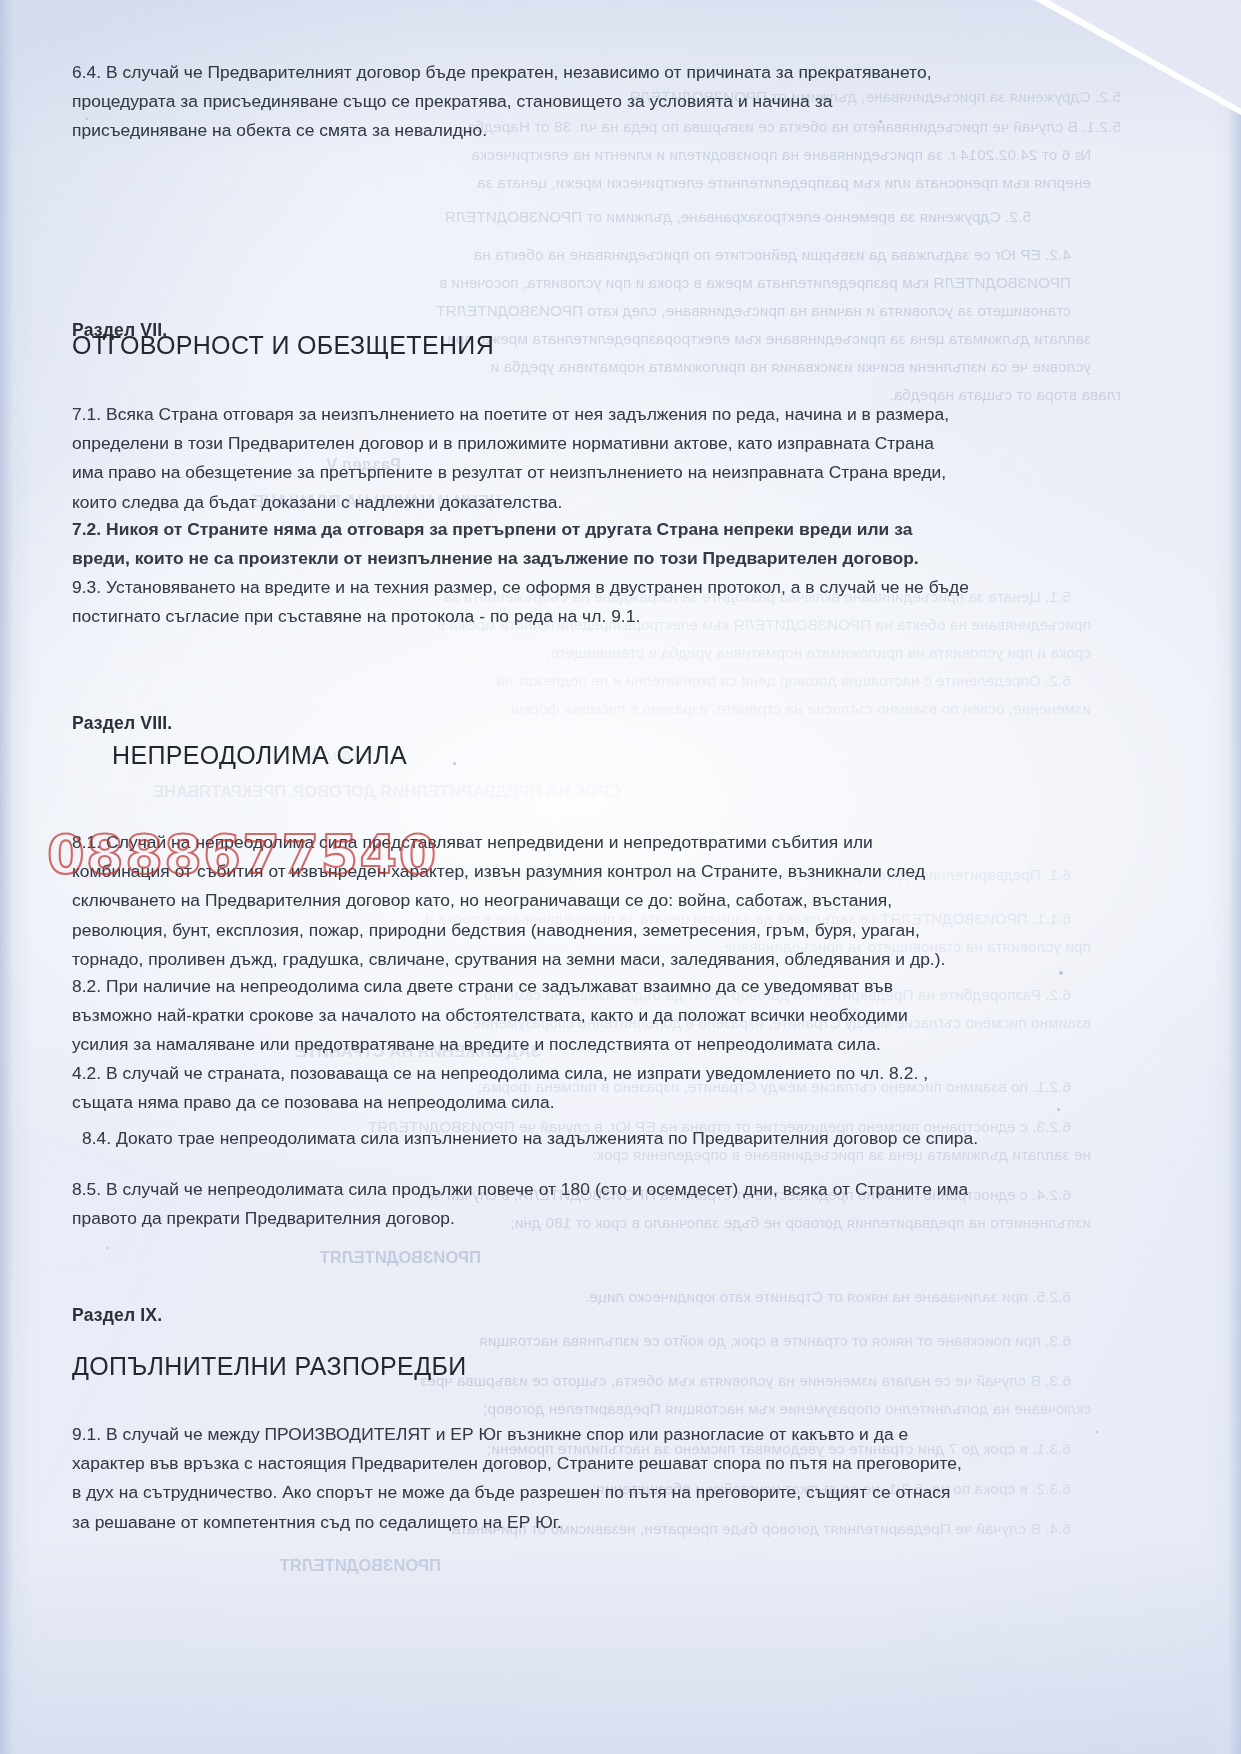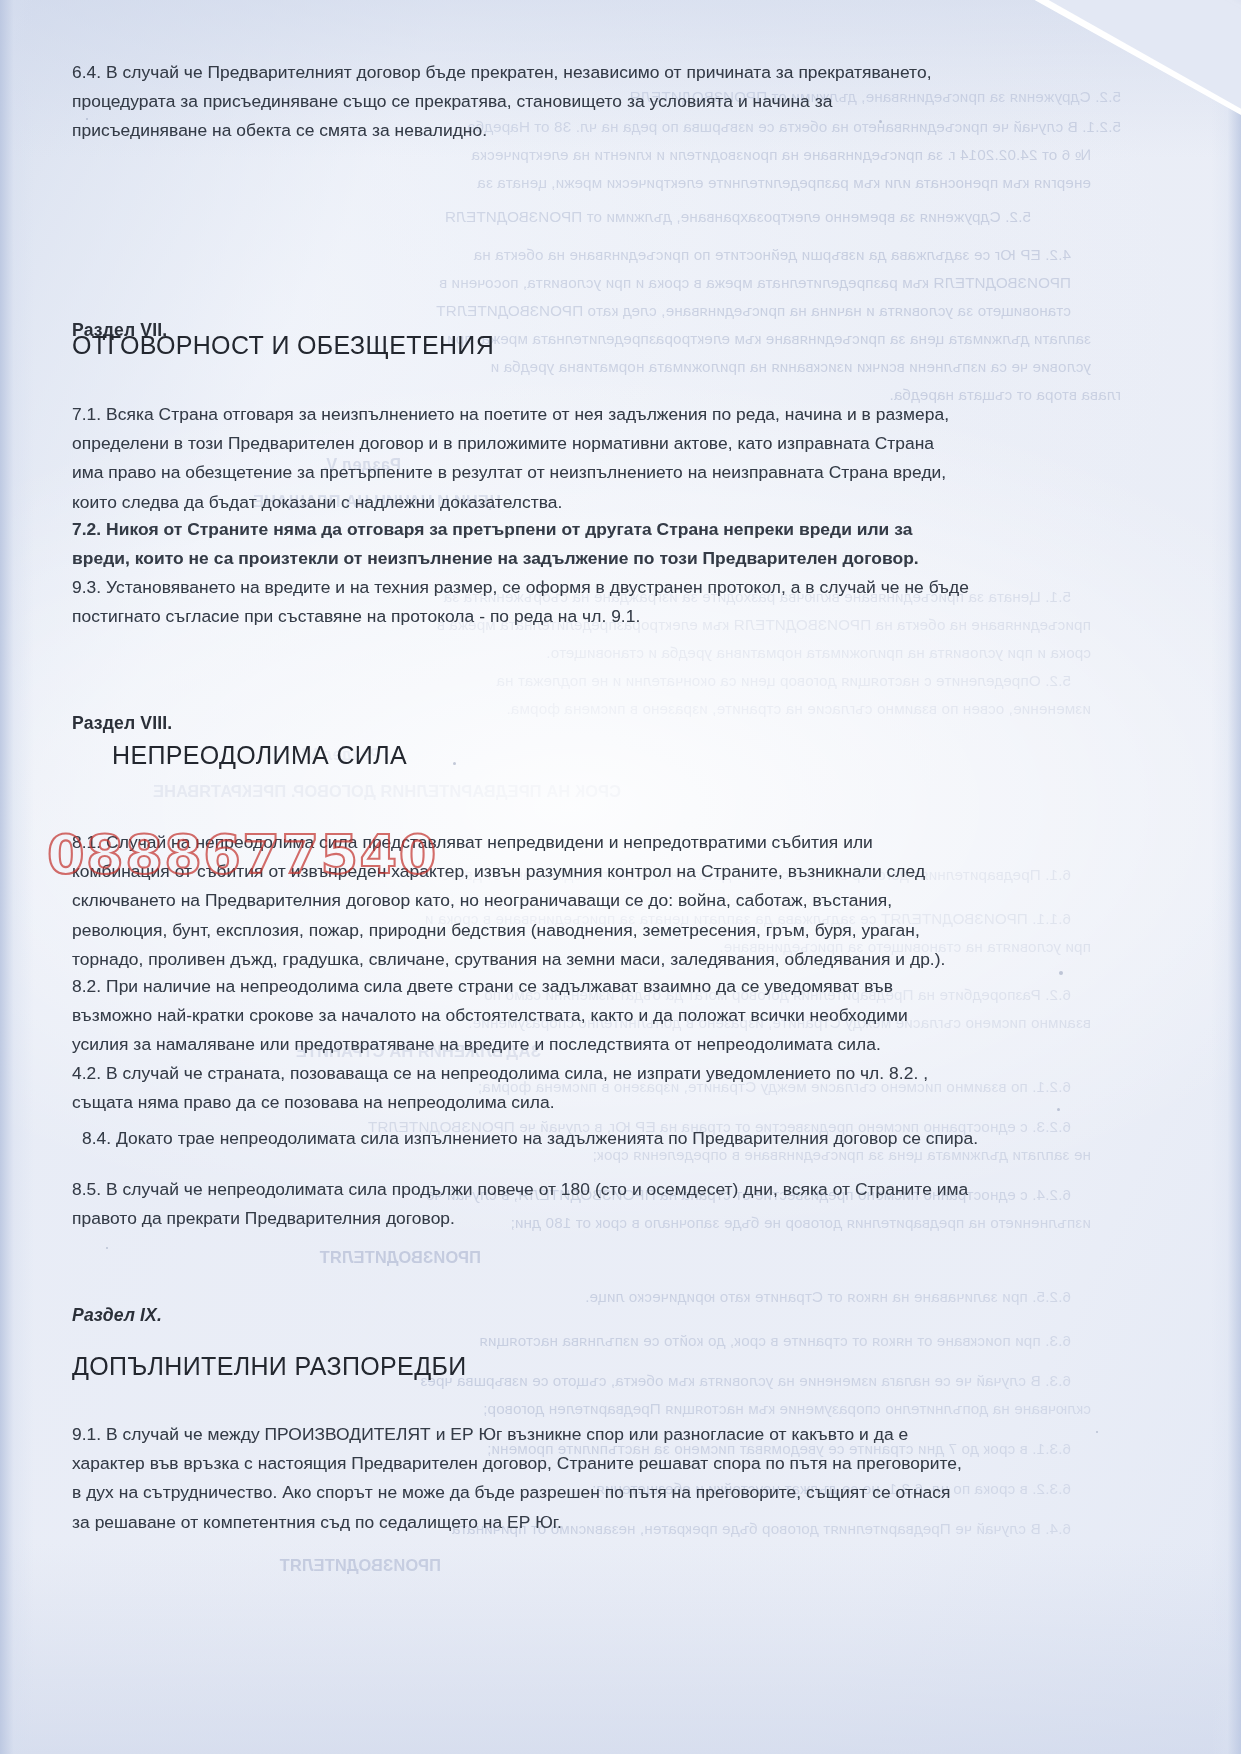--- a/index.html
+++ b/index.html
@@ -230,21 +230,21 @@
     <div class="para" style="top:828px; left:0; width:890px;">8.1. Случай на непреодолима сила представляват непредвидени и непредотвратими събития или комбинация от събития от извънреден характер, извън разумния контрол на Страните, възникнали след сключването на Предварителния договор като, но неограничаващи се до: война, саботаж, въстания, революция, бунт, експлозия, пожар, природни бедствия (наводнения, земетресения, гръм, буря, ураган, торнадо, проливен дъжд, градушка, свличане, срутвания на земни маси, заледявания, обледявания и др.).</div>
 
     <div class="para" style="top:972px; left:0; width:880px;">8.2. При наличие на непреодолима сила двете страни се задължават взаимно да се уведомяват във възможно най-кратки срокове за началото на обстоятелствата, както и да положат всички необходими усилия за намаляване или предотвратяване на вредите и последствията от непреодолимата сила.</div>
 
     <div class="para" style="top:1059px; left:0; width:900px;">4.2. В случай че страната, позоваваща се на непреодолима сила, не изпрати уведомлението по чл. 8.2. , същата няма право да се позовава на непреодолима сила.</div>
 
     <div class="para" style="top:1124px; left:0; width:920px;margin-left:10px;">8.4. Докато трае непреодолимата сила изпълнението на задълженията по Предварителния договор се спира.</div>
 
     <div class="para" style="top:1175px; left:0; width:900px;">8.5. В случай че непреодолимата сила продължи повече от 180 (сто и осемдесет) дни, всяка от Страните има правото да прекрати Предварителния договор.</div>
 
-    <div class="sec-num" style="top:1305px; left:0;font-style:italic;">Раздел IX.</div>
+    <div class="sec-num" style="top:1305px; left:0;">Раздел IX.</div>
     <div class="sec-title" style="top:1352px; left:0;">ДОПЪЛНИТЕЛНИ РАЗПОРЕДБИ</div>
 
     <div class="para" style="top:1420px; left:0; width:900px;">9.1. В случай че между ПРОИЗВОДИТЕЛЯТ и ЕР Юг възникне спор или разногласие от какъвто и да е характер във връзка с настоящия Предварителен договор, Страните решават спора по пътя на преговорите, в дух на сътрудничество. Ако спорът не може да бъде разрешен по пътя на преговорите, същият се отнася за решаване от компетентния съд по седалището на ЕР Юг.</div>
 
   </div>
 
   <div id="stamp">0888677540</div>
 
   <div class="curl">
     <div class="white-tri"></div>

